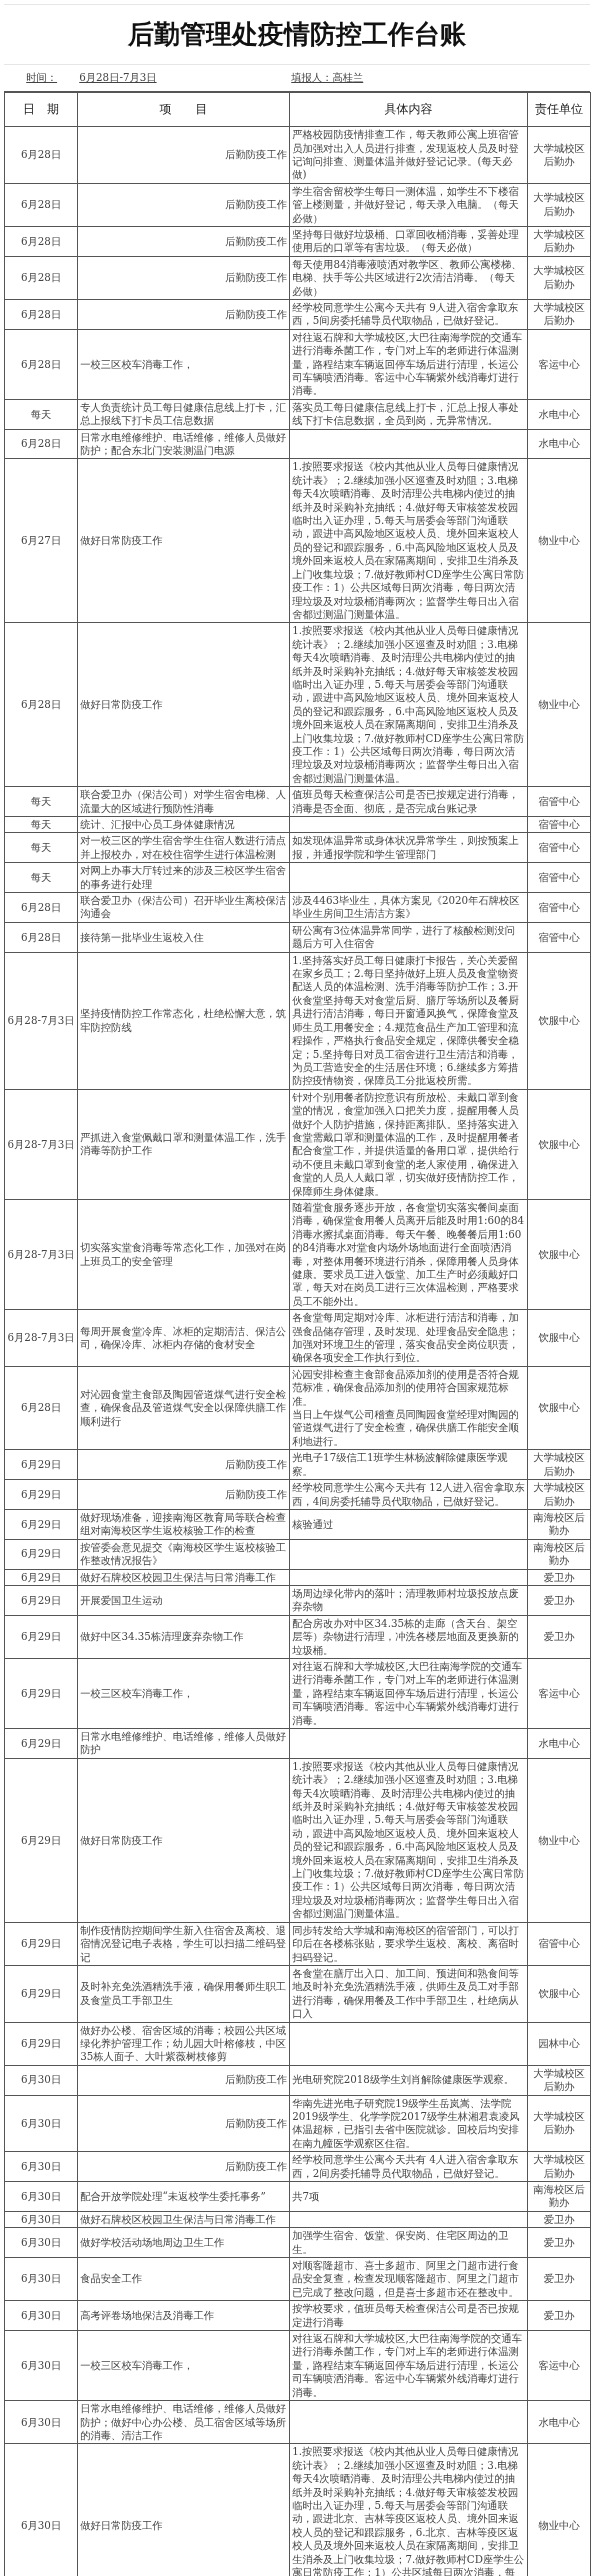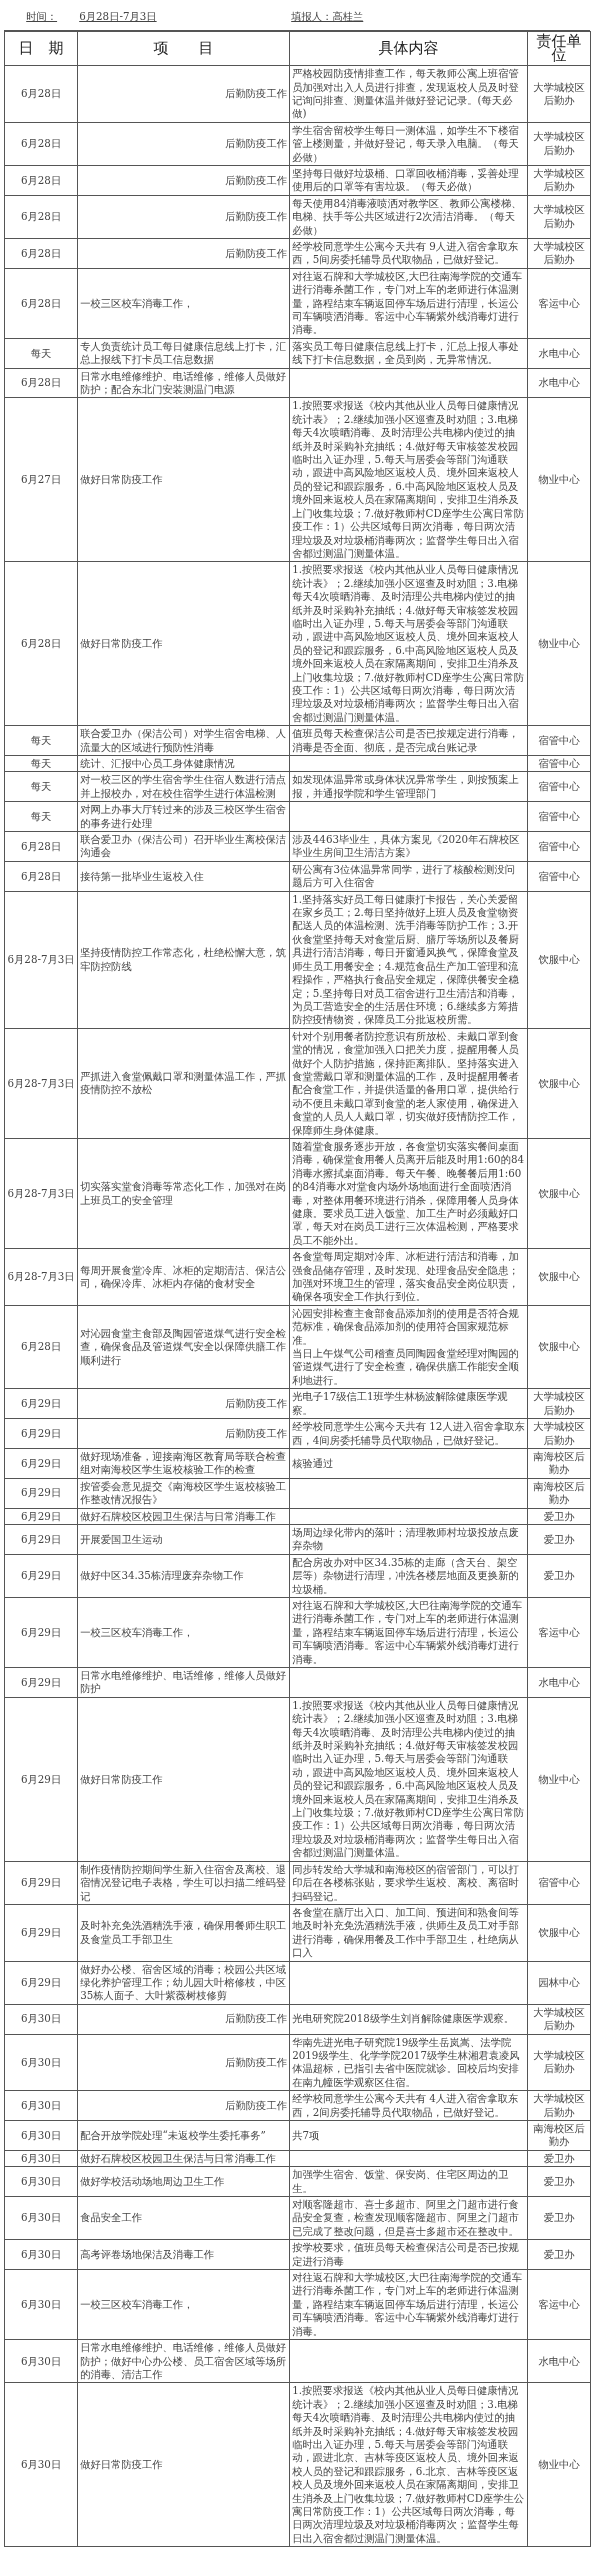--- a/index.html
+++ b/index.html
@@ -4,30 +4,31 @@
 <style>
   body { margin:0; background:#fff; font-family:"DejaVu Serif","Liberation Serif",serif; color:#333; }
   .page { width:594px; margin:0 auto; padding:4.1px 4.1px 10.3px 4.1px; box-sizing:border-box; }
   .title { text-align:center; font-size:26px; font-weight:bold; color:#111; height:59px; line-height:59px; border-top:0.5px solid #e6e6e6; border-bottom:0.5px solid #e6e6e6; }
   .meta { display:grid; grid-template-columns:73px 212px 302px; height:26px; align-items:center; font-size:10.3px; color:#444; border-bottom:1px solid #555;text-decoration:underline; }
   .meta div { padding-left:2.1px; }
   .meta .lbl { text-align:center; }
   table { width:586px; border-collapse:collapse; table-layout:fixed; }
   col.c1 { width:73px; } col.c2 { width:212px; } col.c3 { width:238px; } col.c4 { width:63px; }
   th, td { border:0.8px solid #555; font-size:10.3px; line-height:13.4px; vertical-align:middle; padding:1px 2.1px; color:#444; }
-  th { font-size:15px; font-weight:normal; color:#222; height:31px; }
+  th { font-size:12px; font-weight:normal; color:#222; height:31px; }
   td.date { text-align:center; }
   td.item.center { text-align:right; }
   td.unit { text-align:center; }
   td.detail { white-space:pre-line; }
 </style>
 </head>
 <body>
 
 <div class="page">
+  <div class="title">后勤管理处疫情防控工作台账</div>
   <div class="meta">
     <div class="lbl">时间：</div>
     <div>6月28日-7月3日</div>
     <div>填报人：高桂兰</div>
   </div>
   <table>
     <colgroup>
         <col class="c1">
         <col class="c2">
         <col class="c3">
@@ -139,21 +140,21 @@
           <td class="unit">宿管中心</td>
         </tr>
         <tr>
           <td class="date">6月28-7月3日</td>
           <td class="item">坚持疫情防控工作常态化，杜绝松懈大意，筑牢防控防线</td>
           <td class="detail">1.坚持落实好员工每日健康打卡报告，关心关爱留在家乡员工；2.每日坚持做好上班人员及食堂物资配送人员的体温检测、洗手消毒等防护工作；3.开伙食堂坚持每天对食堂后厨、膳厅等场所以及餐厨具进行清洁消毒，每日开窗通风换气，保障食堂及师生员工用餐安全；4.规范食品生产加工管理和流程操作，严格执行食品安全规定，保障供餐安全稳定；5.坚持每日对员工宿舍进行卫生清洁和消毒，为员工营造安全的生活居住环境；6.继续多方筹措防控疫情物资，保障员工分批返校所需。</td>
           <td class="unit">饮服中心</td>
         </tr>
         <tr>
           <td class="date">6月28-7月3日</td>
-          <td class="item">严抓进入食堂佩戴口罩和测量体温工作，严抓疫情防控不放松</td>
+          <td class="item">严抓进入食堂佩戴口罩和测量体温工作，洗手消毒等防护工作</td>
           <td class="detail">针对个别用餐者防控意识有所放松、未戴口罩到食堂的情况，食堂加强入口把关力度，提醒用餐人员做好个人防护措施，保持距离排队。坚持落实进入食堂需戴口罩和测量体温的工作，及时提醒用餐者配合食堂工作，并提供适量的备用口罩，提供给行动不便且未戴口罩到食堂的老人家使用，确保进入食堂的人员人人戴口罩，切实做好疫情防控工作，保障师生身体健康。</td>
           <td class="unit">饮服中心</td>
         </tr>
         <tr>
           <td class="date">6月28-7月3日</td>
           <td class="item">切实落实堂食消毒等常态化工作，加强对在岗上班员工的安全管理</td>
           <td class="detail">随着堂食服务逐步开放，各食堂切实落实餐间桌面消毒，确保堂食用餐人员离开后能及时用1:60的84消毒水擦拭桌面消毒。每天午餐、晚餐餐后用1:60的84消毒水对堂食内场外场地面进行全面喷洒消毒，对整体用餐环境进行消杀，保障用餐人员身体健康。要求员工进入饭堂、加工生产时必须戴好口罩，每天对在岗员工进行三次体温检测，严格要求员工不能外出。</td>
           <td class="unit">饮服中心</td>
         </tr>
         <tr>

